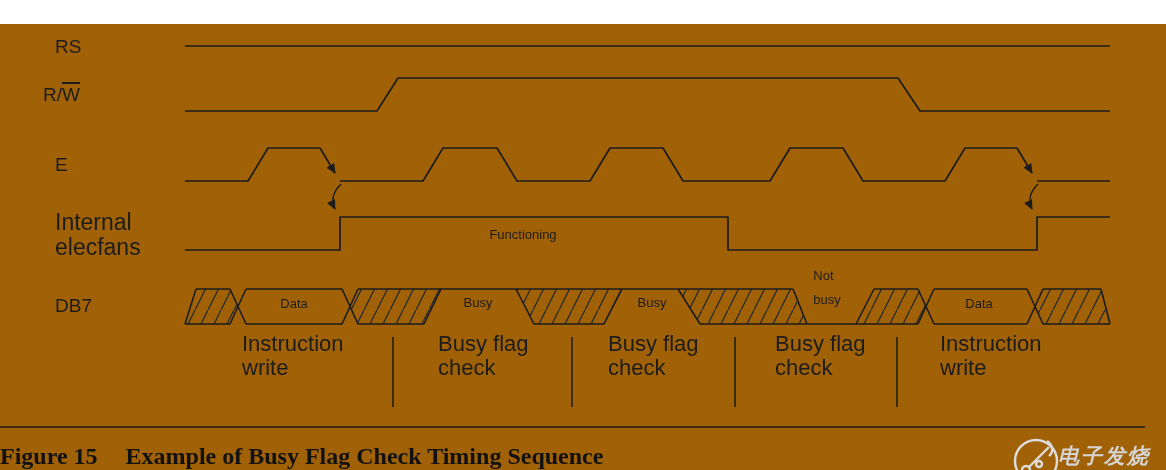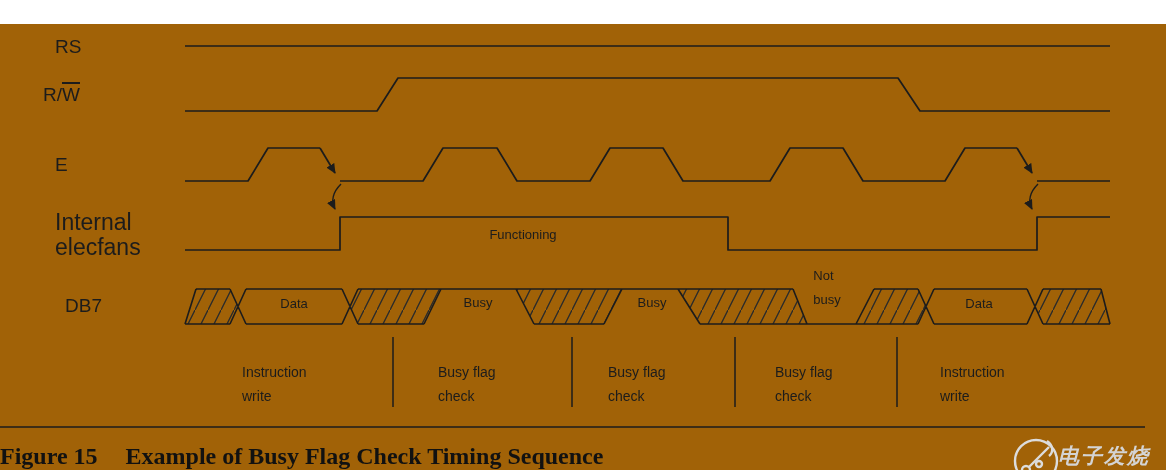--- a/index.html
+++ b/index.html
@@ -5,21 +5,21 @@
   html,body{margin:0;padding:0;background:#ffffff;}
   #stage{
     position:relative;width:1166px;height:470px;background:#a16207;overflow:hidden;
     font-family:"Liberation Sans", sans-serif;color:#1c1c1c;margin-top:24px;
   }
   #diagram-svg{position:absolute;left:0;top:0;}
   .lbl{position:absolute;white-space:nowrap;color:#1c1c1c;}
   .sig{font-size:19px;}
   .sig2{font-size:23px;line-height:25px;}
   .buslbl{font-size:13px;transform:translateX(-50%);}
-  .phase{position:absolute;top:336px;font-size:14px;line-height:24px;}
+  .phase{position:absolute;top:308px;font-size:22px;line-height:24px;}
   .overline-w{border-top:2px solid #1c1c1c;padding-top:0px;}
   #caption{
     position:absolute;left:0;top:419px;width:1166px;text-align:left;
     font-family:"Liberation Serif", serif;font-weight:bold;font-size:24px;color:#111;
   }
   #caption .cap-title{margin-left:28px;}
   .wm-text-cn{
     position:absolute;left:1058px;top:418px;font-size:21px;letter-spacing:2px;
     color:#d4d4d4;font-style:italic;font-weight:bold;
   }
@@ -101,21 +101,21 @@
 
   <div class="lbl sig" style="left:43px;top:60px;"><span>R/</span><span class="overline-w">W</span></div>
 
   <div class="lbl sig" style="left:55px;top:130px;">E</div>
 
   <div class="lbl sig2" style="left:55px;top:186px;">
     <div>Internal</div>
     <div>elecfans</div>
   </div>
 
-  <div class="lbl sig" style="left:65px;top:271px;">DB7</div>
+  <div class="lbl sig" style="left:55px;top:271px;">DB7</div>
 
   <div class="lbl buslbl" style="left:523px;top:203px;">Functioning</div>
 
   <div class="lbl buslbl" style="left:294px;top:272px;">Data</div>
   <div class="lbl buslbl" style="left:478px;top:271px;">Busy</div>
   <div class="lbl buslbl" style="left:652px;top:271px;">Busy</div>
   <div class="lbl buslbl" style="left:827px;top:240px;text-align:left;line-height:24px;">
     <div>Not</div>
     <div>busy</div>
   </div>

